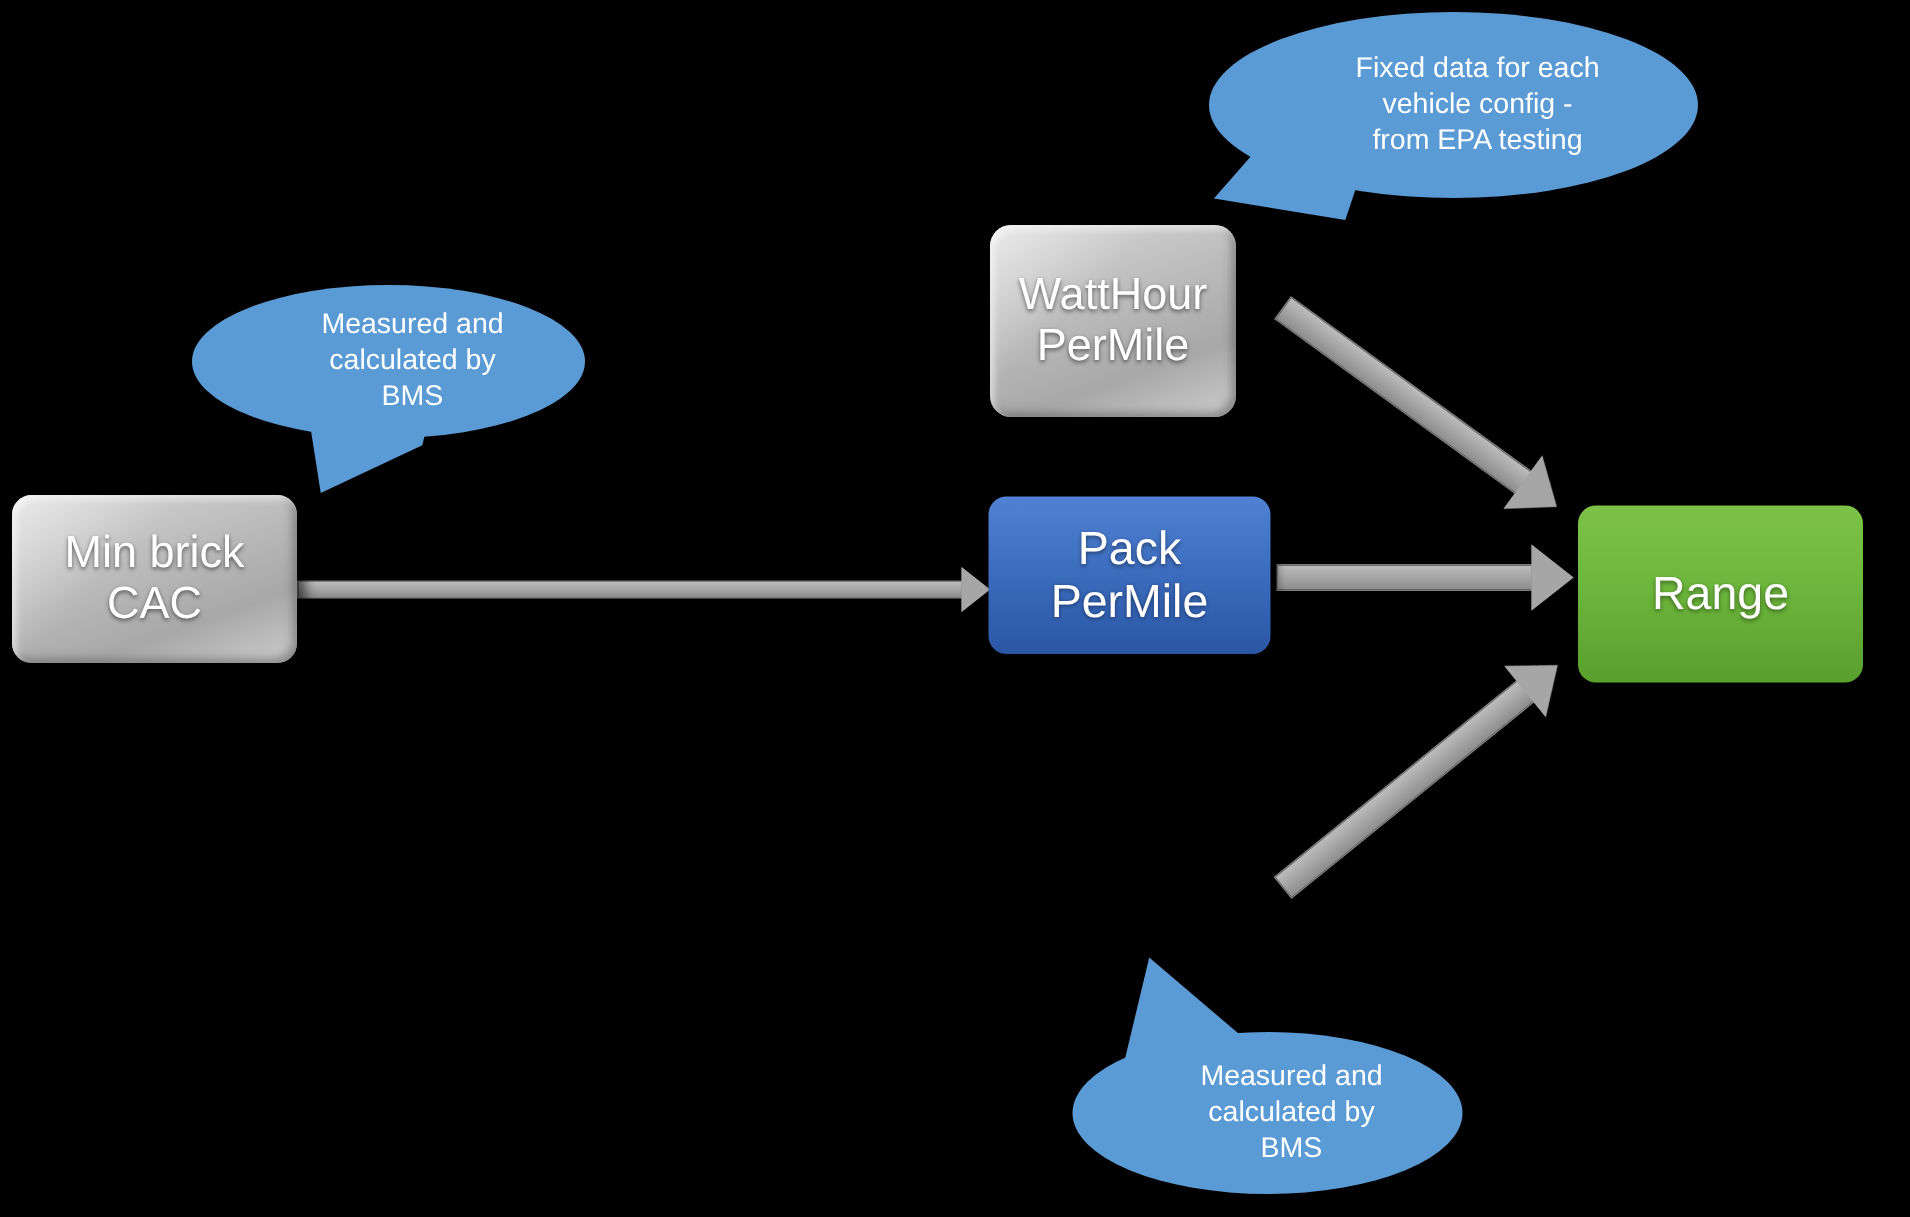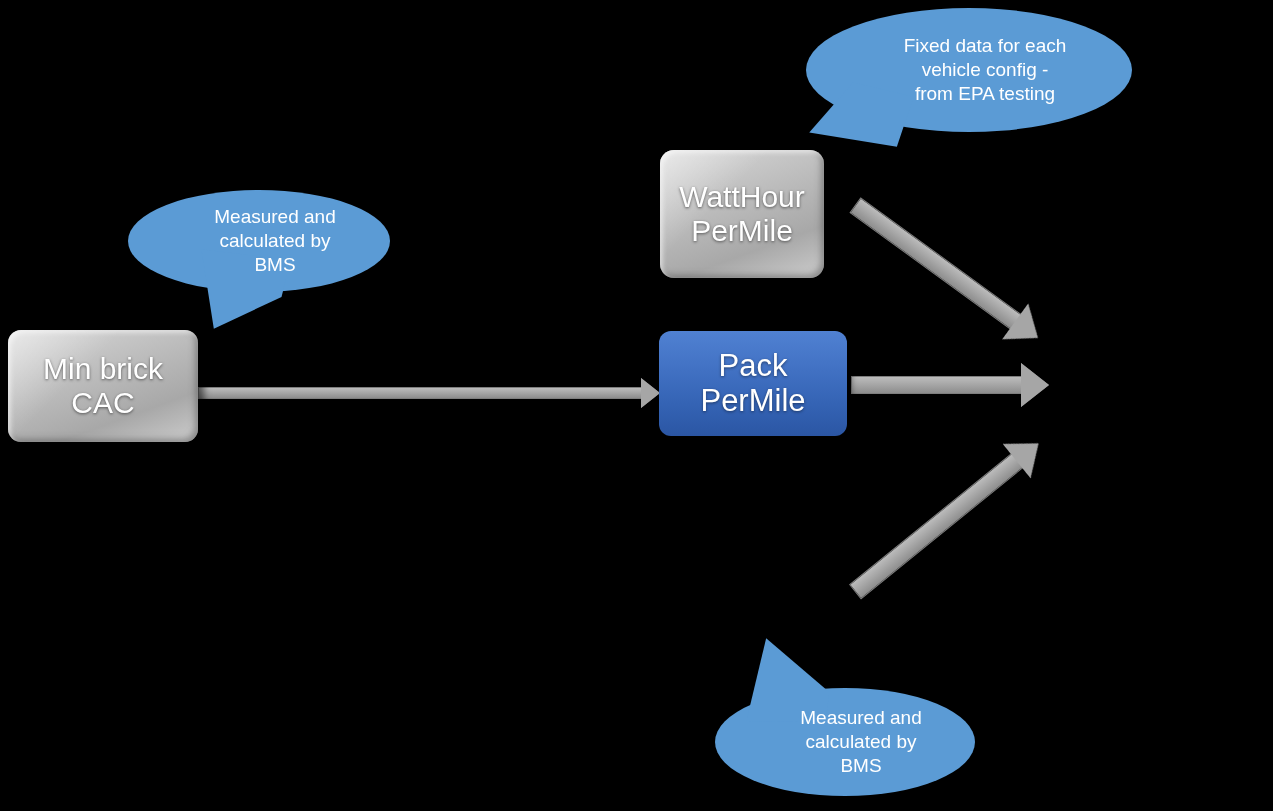--- a/index.html
+++ b/index.html
@@ -163,20 +163,21 @@
     <div class="arrow" style="left: 855px; top: 592px; width: 235px; height: 44px; margin-top: -22px; transform: rotate(-39deg);">
       <div class="shaft" style="width: 215.2px; height: 19px;"></div>
       <div class="head" style="left: 207.5px; border-width: 22px 0px 22px 28.6px; border-left-color: rgb(166, 166, 166);"></div>
     </div>
     <div class="node gray" style="left: 8px; top: 330px; width: 190px; height: 112px; font-size: 30px; border-radius: 13px;"><span style="position: relative; z-index: 2;">Min brick
 CAC</span></div>
     <div class="node gray" style="left: 660px; top: 130px; width: 164px; height: 128px; font-size: 30px; margin-top: 20px;"><span style="position: relative; z-index: 2;">WattHour
 PerMile</span></div>
     <div class="node blue" style="left: 659px; top: 331px; width: 188px; height: 105px; font-size: 31px;"><span style="position: relative; z-index: 2;">Pack
 PerMile</span></div>
+    <div class="node green" style="left: 1052px; top: 337px; width: 190px; height: 118px; font-size: 31px;"><span style="position: relative; z-index: 2;">Range</span></div>
     <div class="callout" style="left: 128px; top: 190px; width: 262px; height: 102px; font-size: 19px; z-index: 20;">
       <div class="tail" style="left: 28%; top: 58%; width: 34%; height: 78%; clip-path: polygon(0% 0%, 100% 14%, 90% 60%, 14% 100%);"></div>
       <div class="bubble"></div>
       <div class="label">Measured and
 calculated by
 BMS</div>
     </div>
     <div class="callout" style="left: 806px; top: 8px; width: 326px; height: 124px; font-size: 19px; z-index: 21;">
       <div class="tail" style="left: 1%; top: 60%; width: 32%; height: 72%; clip-path: polygon(42% 0%, 100% 16%, 84% 72%, 0% 56%);"></div>
       <div class="bubble"></div>

